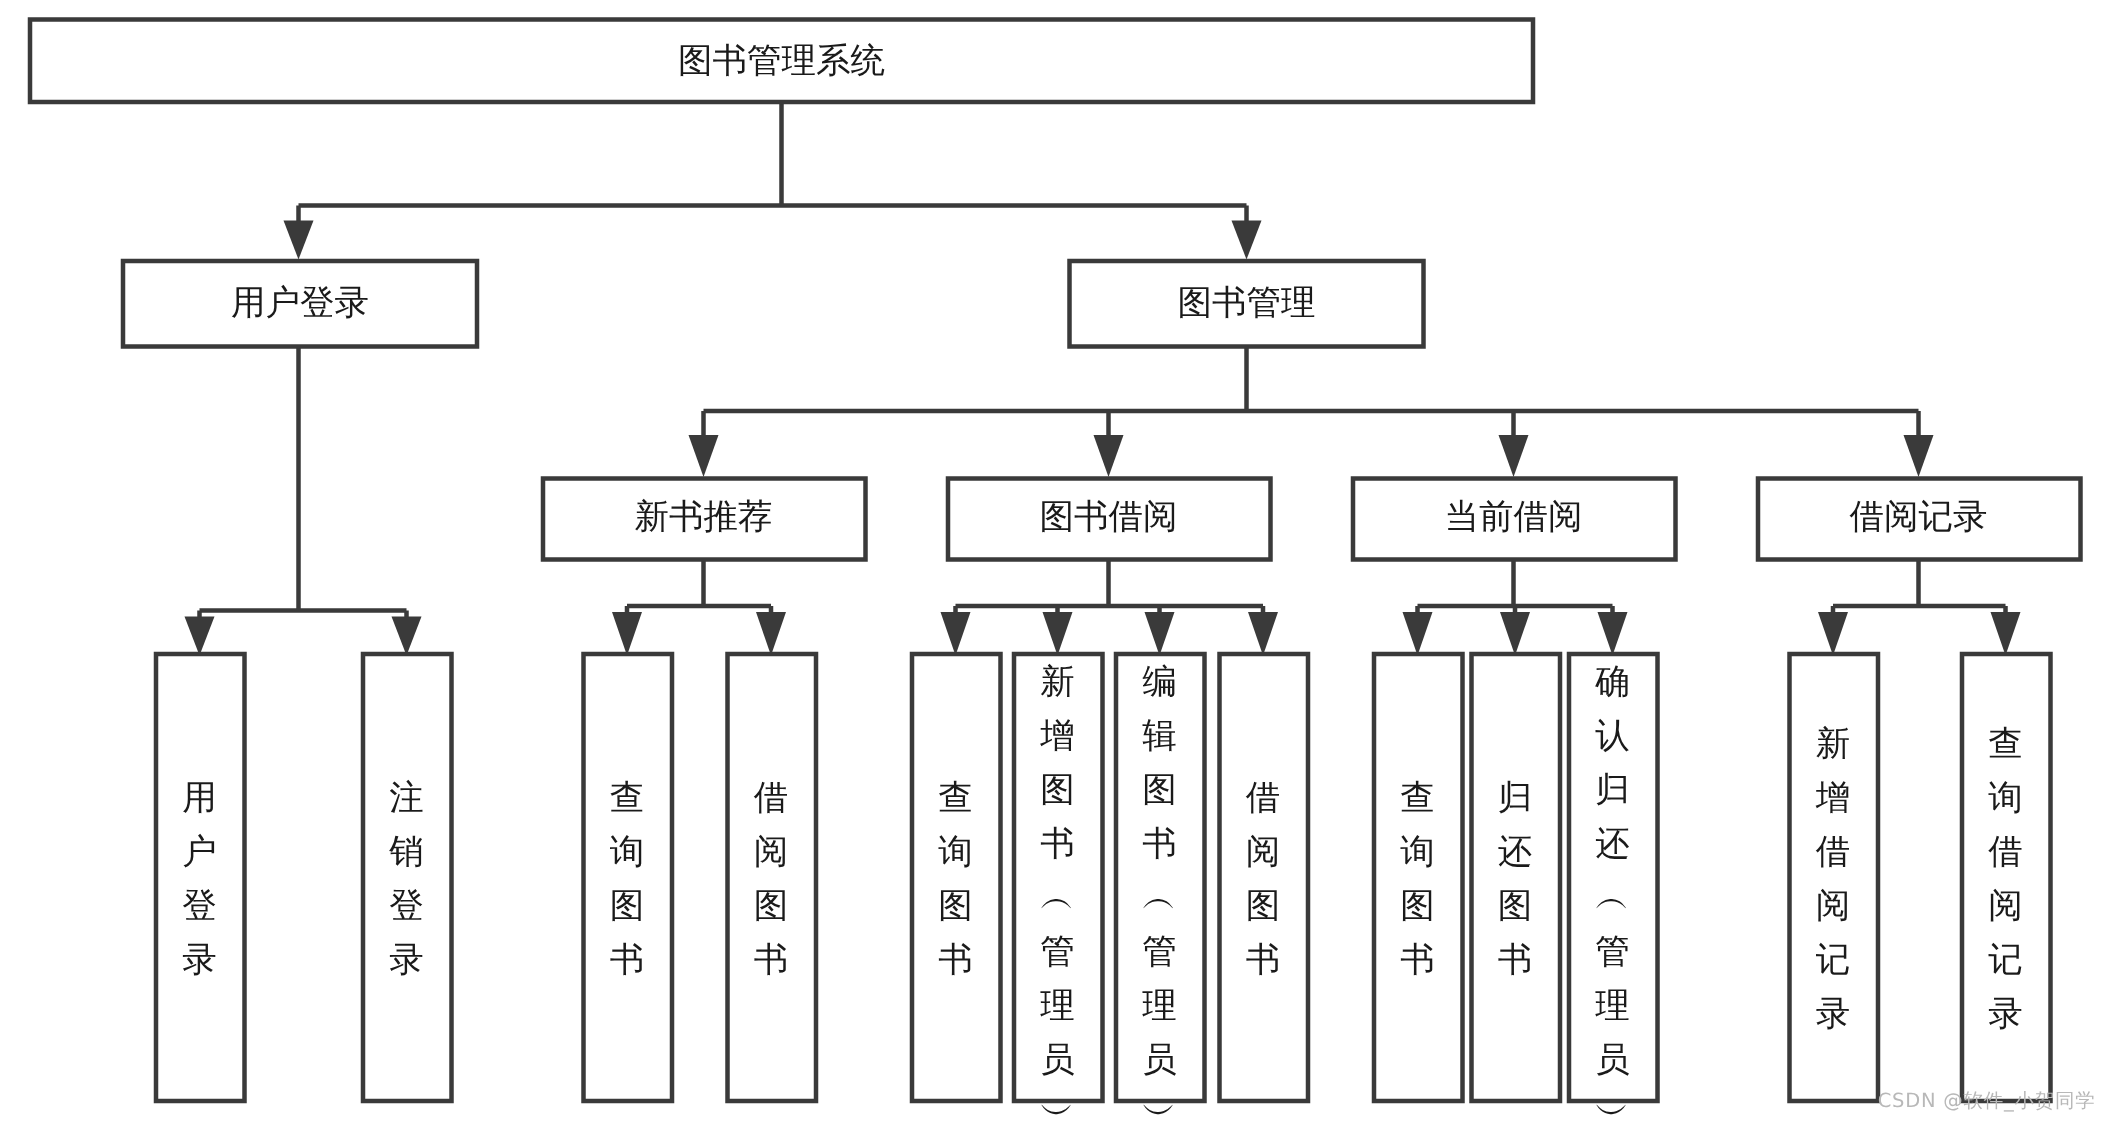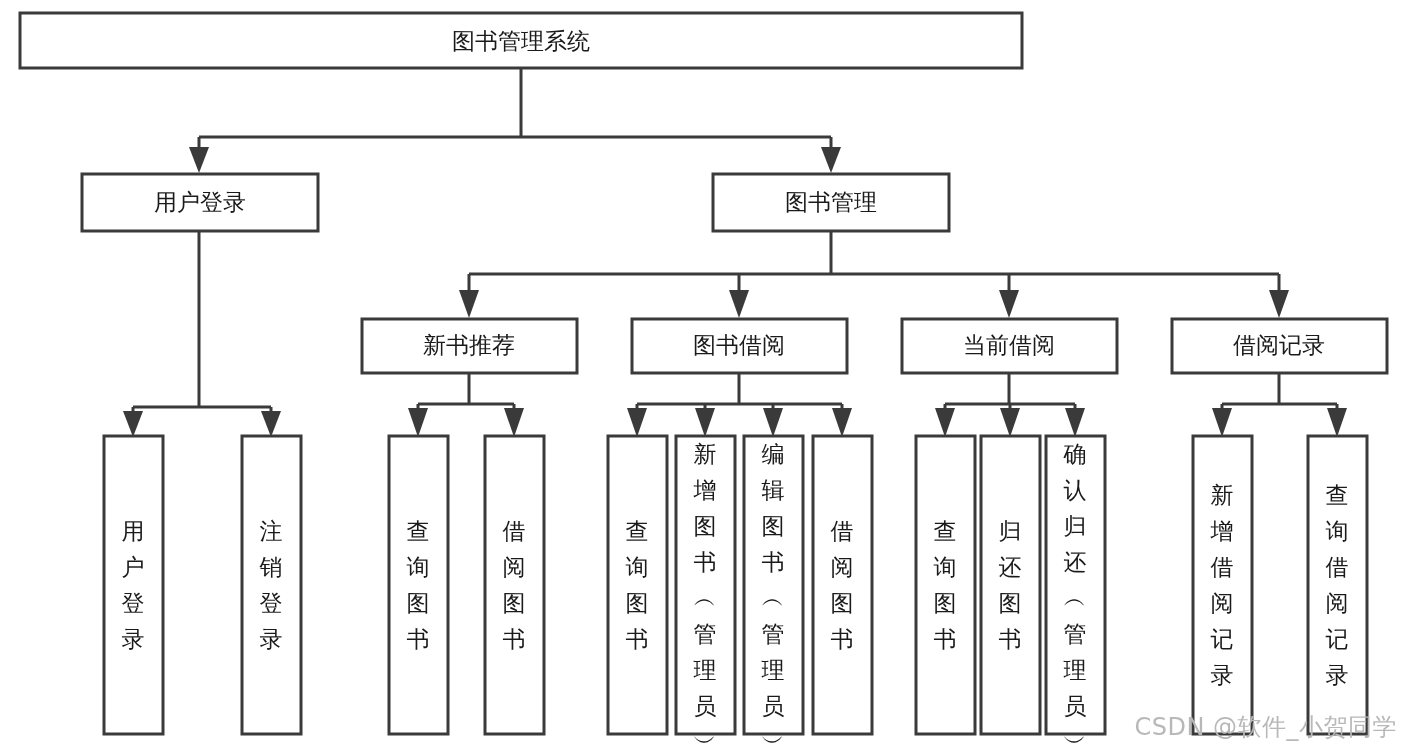--- a/index.html
+++ b/index.html
@@ -54,21 +54,21 @@
     font-family: "DejaVu Sans", "Liberation Sans", sans-serif;
     font-size: 23px;
     fill: #1a1a1a;
     text-anchor: middle;
   }
   .watermark {
     position: absolute;
     right: 8px;
     bottom: 4px;
     font-family: "DejaVu Sans", "Liberation Sans", sans-serif;
-    font-size: 24px;
+    font-size: 13px;
     color: #b8b8b8;
     white-space: nowrap;
     letter-spacing: 0.5px;
     pointer-events: none;
     margin-left: 28px;
   }
 </style>
 </head>
 <body>
 

